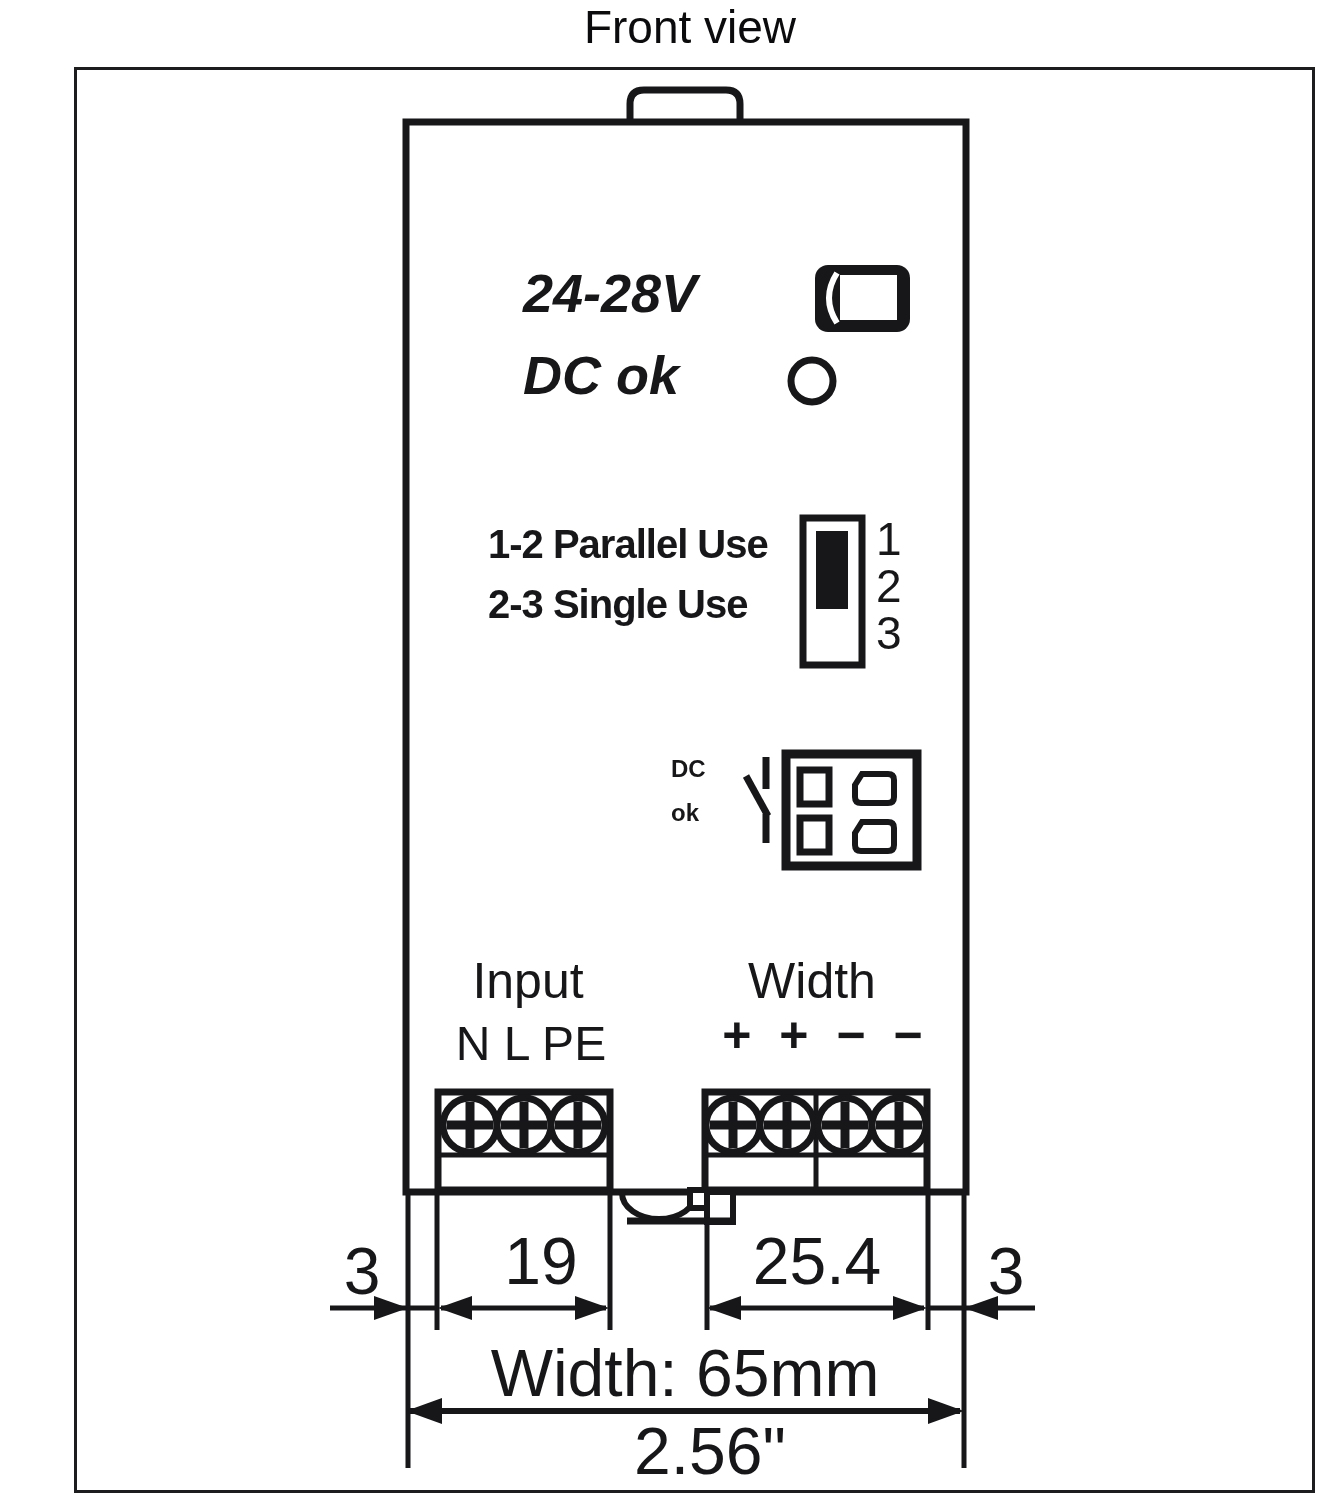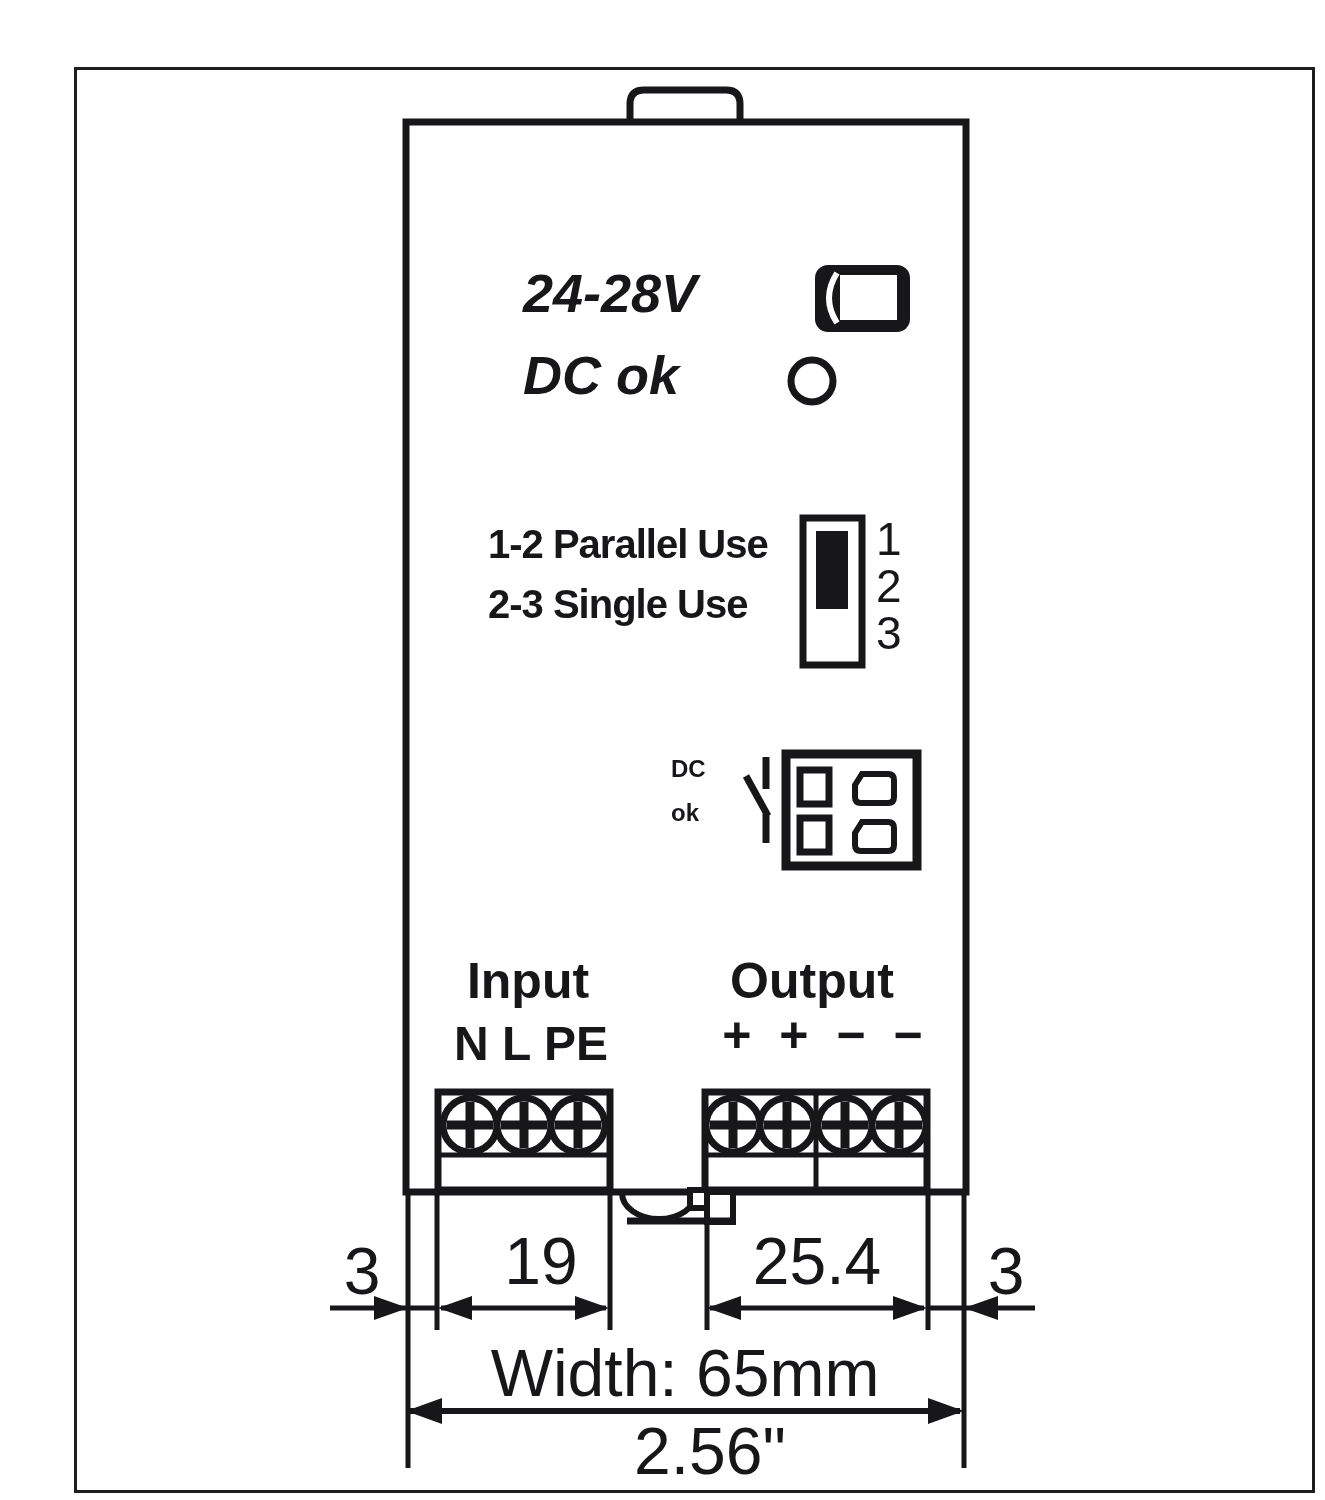--- a/index.html
+++ b/index.html
@@ -13,21 +13,21 @@
   }
   svg.lineart{position:absolute;left:0;top:0;width:1325px;height:1500px;}
   .lbl{position:absolute;margin:0;white-space:nowrap;line-height:1;color:#17171a;}
   .ctr{transform:translateX(-50%);}
   .title{font-size:46px;font-weight:400;color:#0b0b0d;}
   .big-bold{font-size:54px;font-weight:700;font-style:italic;}
   .mode{font-size:40px;font-weight:700;letter-spacing:-1px;}
   .swnum{font-size:46px;font-weight:400;line-height:47px;}
   .swnum span{display:block;}
   .relay-sm{font-size:24px;font-weight:700;text-align:center;}
-  .io{font-size:50px;font-weight:700;}
+  .io{font-size:50px;font-weight:400;}
   .polarity{font-size:50px;font-weight:700;letter-spacing:7px;}
   .dim{font-size:66px;font-weight:400;}
 </style>
 </head>
 <body>
 
 <div class="stage">
 
   <div class="frame"></div>
 
@@ -119,40 +119,41 @@
         <polygon points="609,1308 575,1296 575,1320"></polygon>
         <polygon points="707,1308 741,1296 741,1320"></polygon>
         <polygon points="927,1308 893,1296 893,1320"></polygon>
         <polygon points="964,1308 998,1296 998,1320"></polygon>
         <polygon points="406,1411 442,1398 442,1424"></polygon>
         <polygon points="964,1411 928,1398 928,1424"></polygon>
       </g>
     </g>
   </svg>
 
+  <p class="lbl ctr title" style="left:690px;top:4px;">Front view</p>
 
   <p class="lbl big-bold" style="left:523px;top:266px;">24-28V</p>
   <p class="lbl big-bold" style="left:523px;top:348px;">DC ok</p>
 
   <p class="lbl mode" style="left:488px;top:524px;">1-2 Parallel Use</p>
   <p class="lbl mode" style="left:488px;top:584px;">2-3 Single Use</p>
 
   <div class="lbl swnum" style="left:876px;top:516px;">
     <span>1</span>
     <span>2</span>
     <span>3</span>
   </div>
 
   <p class="lbl relay-sm" style="left:671px;top:757px;">DC</p>
   <p class="lbl relay-sm" style="left:671px;top:801px;">ok</p>
 
   <p class="lbl ctr io" style="left:528px;top:956px;">Input</p>
   <p class="lbl ctr io" style="left:531px;top:1020px;font-size:48px;">N L PE</p>
 
-  <p class="lbl ctr io" style="left:812px;top:956px;">Output</p>
+  <p class="lbl ctr io" style="left:812px;top:956px;">Width</p>
   <p class="lbl ctr polarity" style="left:826px;top:1010px;">+ + − −</p>
 
   <p class="lbl ctr dim" style="left:362px;top:1238px;">3</p>
   <p class="lbl ctr dim" style="left:541px;top:1228px;">19</p>
   <p class="lbl ctr dim" style="left:817px;top:1228px;">25.4</p>
   <p class="lbl ctr dim" style="left:1006px;top:1238px;">3</p>
 
   <p class="lbl ctr dim" style="left:685px;top:1340px;">Width: 65mm</p>
   <p class="lbl ctr dim" style="left:710px;top:1418px;">2.56"</p>
 

